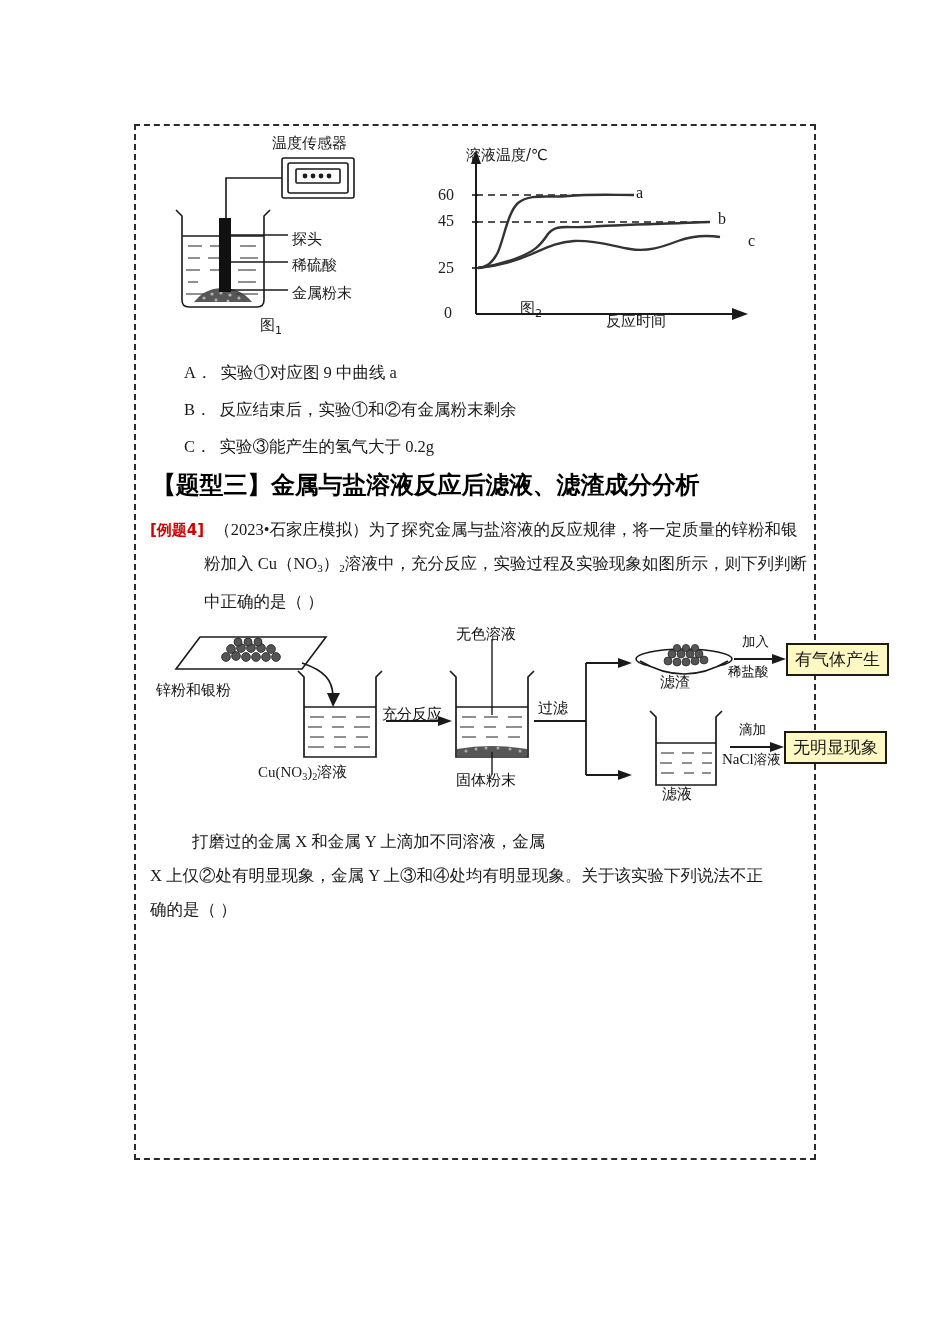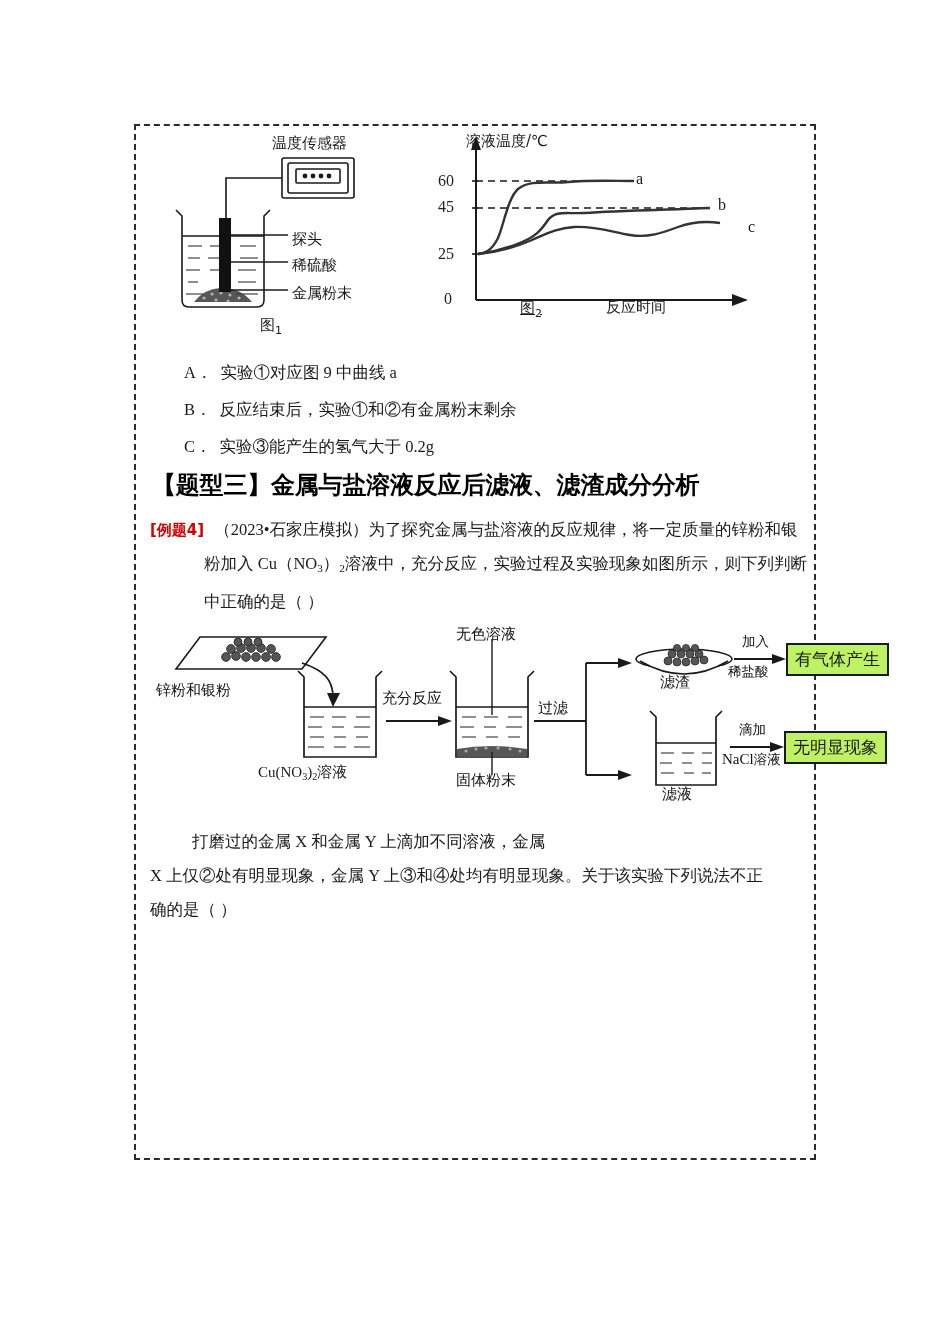--- a/index.html
+++ b/index.html
@@ -74,21 +74,21 @@
     white-space: nowrap;
   }
   #lbl-probe  { left: 128px; top: 98px; }
   #lbl-acid   { left: 128px; top: 124px; }
   #lbl-powder { left: 128px; top: 152px; }
 
   
   #fig2 {
     position: absolute;
     left: 288px;
-    top: 2px;
+    top: 16px;
     width: 370px;
     height: 218px;
   }
   .axis-title {
     position: absolute;
     font-size: 15px;
     font-family: "DejaVu Sans", sans-serif;
     white-space: nowrap;
   }
   #y-axis-title { left: 28px; top: 0px; }
@@ -173,21 +173,21 @@
     font-size: 15px;
     white-space: nowrap;
   }
   .fc-box {
     position: absolute;
     border: 2px solid #1a1a1a;
     font-family: "DejaVu Sans", sans-serif;
     font-size: 17px;
     padding: 3px 7px;
     white-space: nowrap;
-    background: #bef264;
+    background: #fef9c3;
   }
 </style>
 </head>
 <body>
 
 <div id="exercise-frame">
   <div class="inner">
 
     <div id="figure-row">
 
@@ -458,21 +458,21 @@
 
           <line x1="580" y1="124" x2="624" y2="124" stroke="#1a1a1a" stroke-width="1.8"></line>
           <polygon points="634,124 620,119 620,129" fill="#1a1a1a"></polygon>
         </svg>
 
         
         <span class="fc-text" style="left:6px;  top:58px;">锌粉和银粉</span>
 
         <span class="fc-serif" style="left:108px; top:140px;"><span>Cu(NO</span><sub>3</sub><span>)</span><sub>2</sub><span class="fc-cn">溶液</span></span>
 
-        <span class="fc-text" style="left:232px; top:66px;">充分反应</span>
+        <span class="fc-text" style="left:232px; top:82px;">充分反应</span>
 
         <span class="fc-text" style="left:306px; top:2px;">无色溶液</span>
         <span class="fc-text" style="left:306px; top:148px;">固体粉末</span>
 
         <span class="fc-text" style="left:388px; top:76px;">过滤</span>
 
         <span class="fc-text" style="left:510px; top:50px;">滤渣</span>
         <span class="fc-text" style="left:512px; top:162px;">滤液</span>
 
         <span class="fc-text small" style="left:592px; top:10px;">加入</span>

